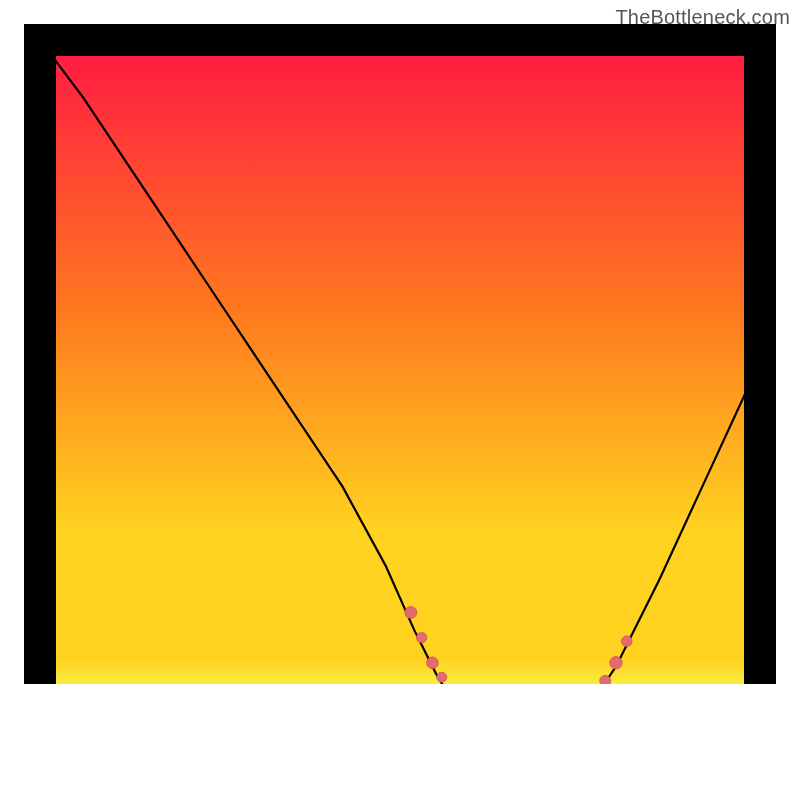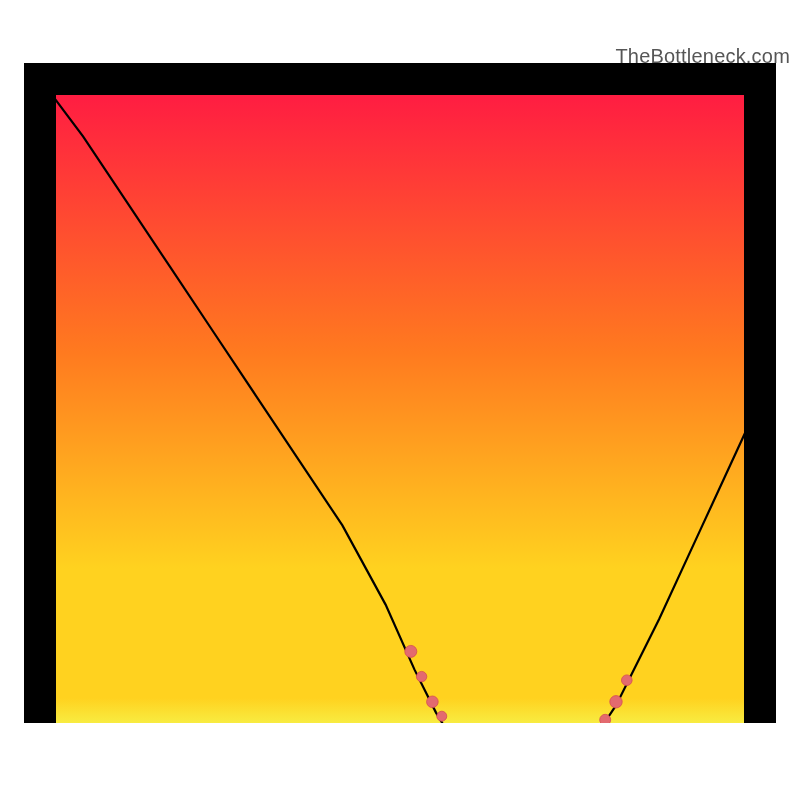--- a/index.html
+++ b/index.html
@@ -5,21 +5,20 @@
   body {
     margin: 0;
     padding: 0;
     background: #fff;
     font-family: Arial, Helvetica, sans-serif;
   }
   .wrap {
     width: 800px;
     height: 684px;
     position: relative;
-    margin-top: 39px;
   }
   .watermark {
     position: absolute;
     top: 6px;
     right: 10px;
     font-size: 20px;
     color: #565656;
     font-weight: 400;
     letter-spacing: 0.2px;
   }

